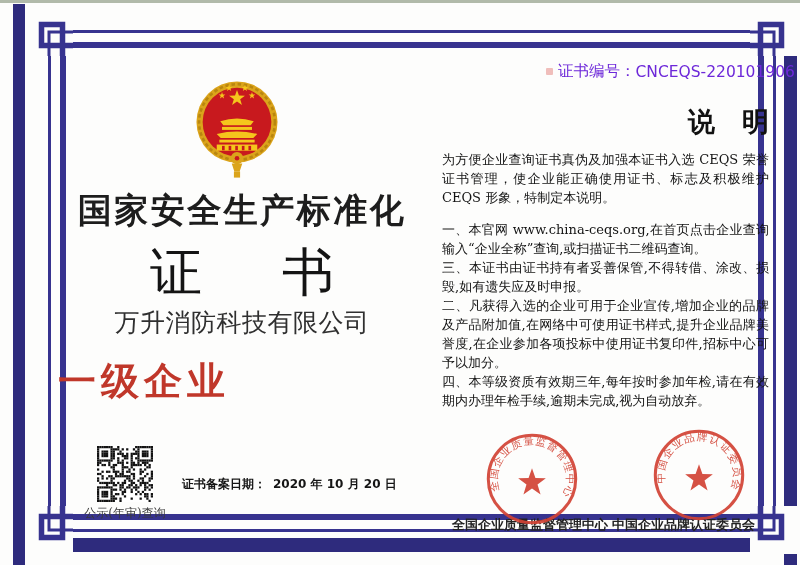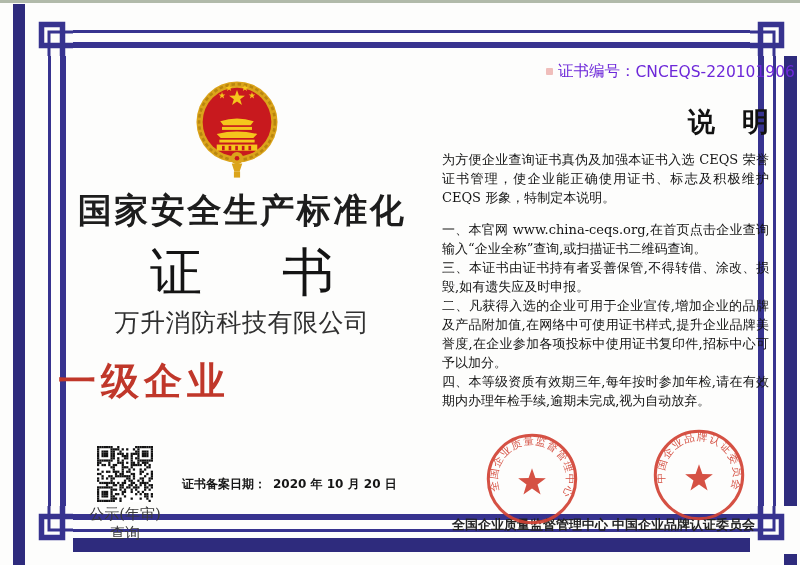--- a/index.html
+++ b/index.html
@@ -34,21 +34,21 @@
              font-size:52px;letter-spacing:14px;text-indent:14px;color:#141414;}
   .company{position:absolute;left:58px;top:306px;width:368px;text-align:center;
            font-size:25px;color:#2f2f2f;letter-spacing:.5px;}
   .grade{position:absolute;left:58px;top:356px;width:368px;text-align:left;
          font-family:"DejaVu Serif","Liberation Serif",serif;font-weight:bold;
          font-size:38px;letter-spacing:5px;color:#c0372a;}
 
   .qr{position:absolute;left:97px;top:446px;width:56px;height:56px;}
   .qr-caption{position:absolute;left:83px;top:505px;width:84px;text-align:center;
               font-family:"DejaVu Serif","Liberation Serif",serif;
-              font-size:15px;color:#3a3a3a;}
+              font-size:12px;color:#3a3a3a;}
 
   .dates{position:absolute;left:182px;top:472px;font-size:12px;font-weight:bold;color:#151515;}
   .date-row{line-height:25px;white-space:nowrap;}
   .date-value{margin-left:7px;}
 
   
   .cert-number{position:absolute;left:546px;top:61px;white-space:nowrap;
                font-size:15.5px;color:#6d28d9;display:flex;align-items:center;}
   .red-mark{display:inline-block;width:7px;height:7px;background:#e58b85;opacity:.55;
             margin-right:5px;border-radius:1px;}

